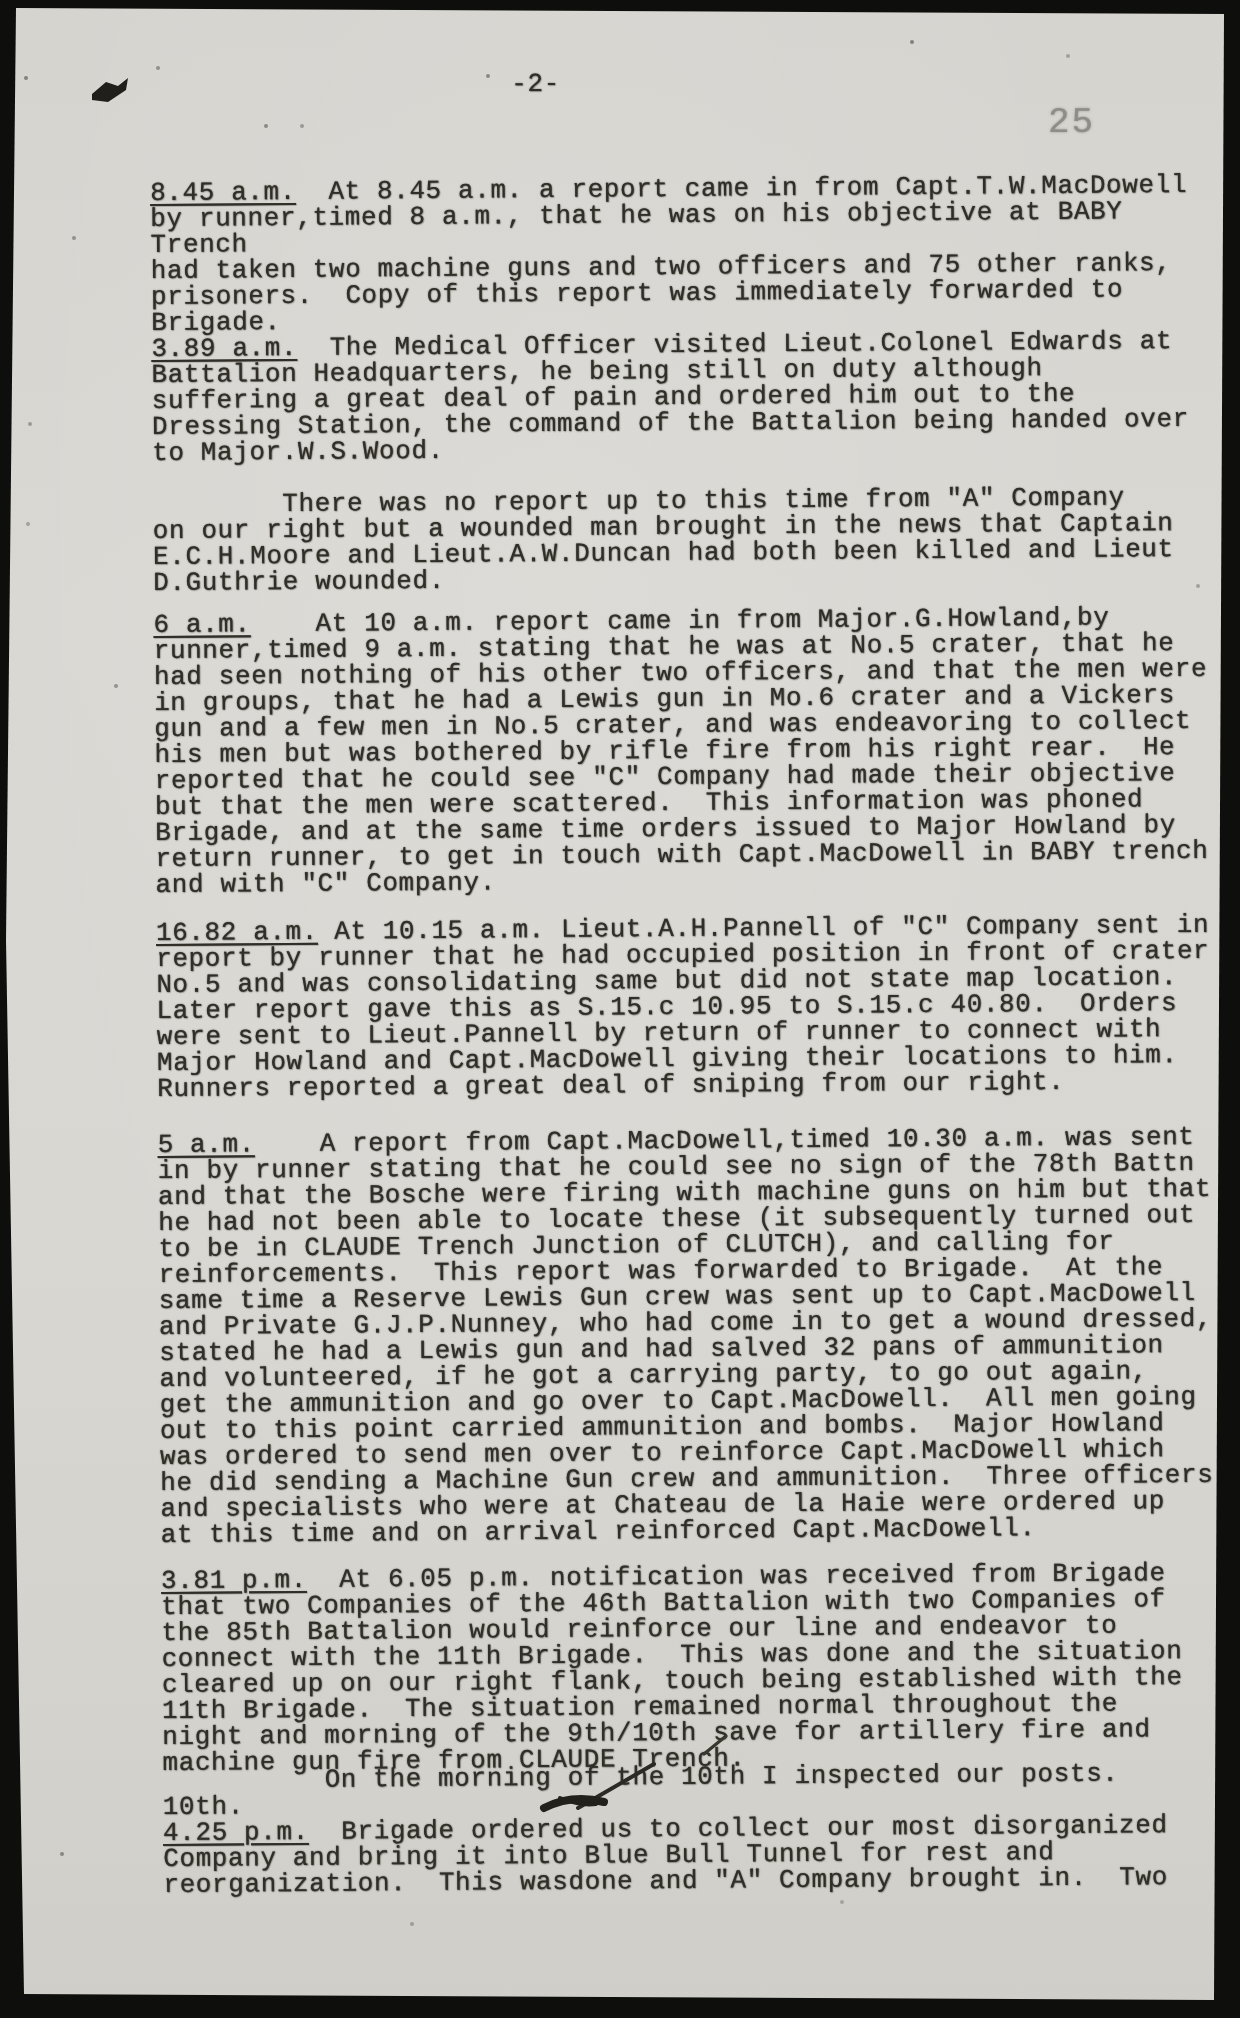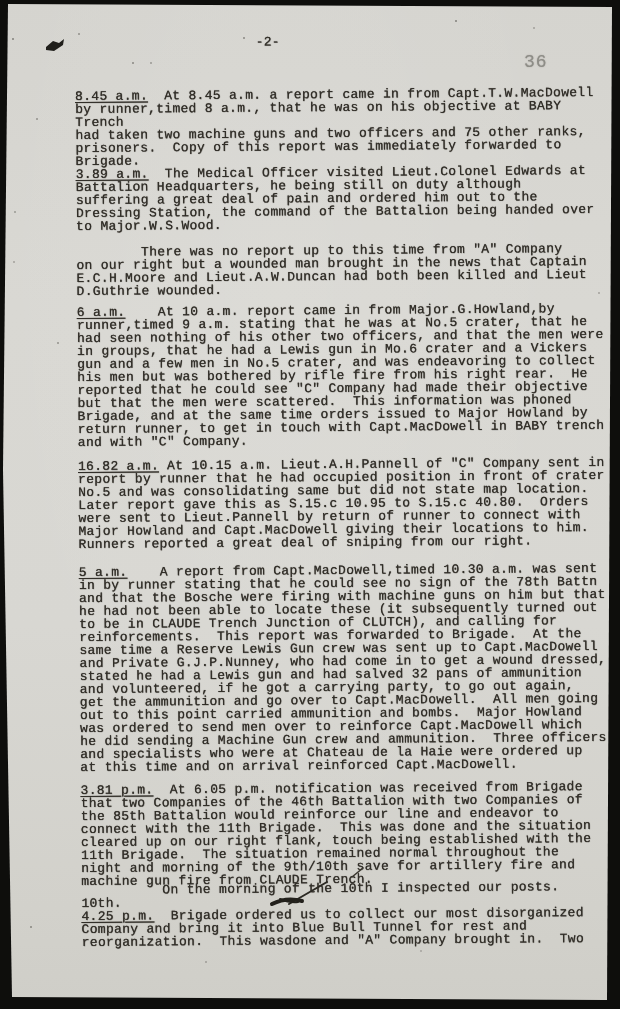--- a/index.html
+++ b/index.html
@@ -153,21 +153,21 @@
 
       <div class="entry" style="top:884px"><span class="time"></span><span class="body">          On the morning of the 10th I inspected our posts.</span></div>
 
       <div class="entry" style="top:897px"><span class="time"></span><span class="body">10th.</span></div>
 
       <div class="entry" style="top:910px"><span class="time">4.25 p.m.</span><span class="body">  Brigade ordered us to collect our most disorganized
 Company and bring it into Blue Bull Tunnel for rest and
 reorganization.  This wasdone and "A" Company brought in.  Two</span></div>
     </div>
 
-    <div id="corner-number">36</div>
+    <div id="corner-number">25</div>
 
     <svg id="marks-overlay" width="620" height="1009" viewBox="0 0 620 1009">
 
       <path d="M46 47 l7 -6 l6 2 l5 -4 l-1 6 l-9 6 l-8 -1 z" fill="#161511" opacity="0.95"></path>
 
       <path d="M352 877 L363 868" stroke="#3a372f" stroke-width="1.6" fill="none" stroke-linecap="round"></path>
 
       <path d="M327 882 L289 904" stroke="#2c2a24" stroke-width="2" fill="none" stroke-linecap="round"></path>
 
       <path d="M272 904 q 14 -7 30 -3" stroke="#23211c" stroke-width="4" fill="none" stroke-linecap="round"></path>

